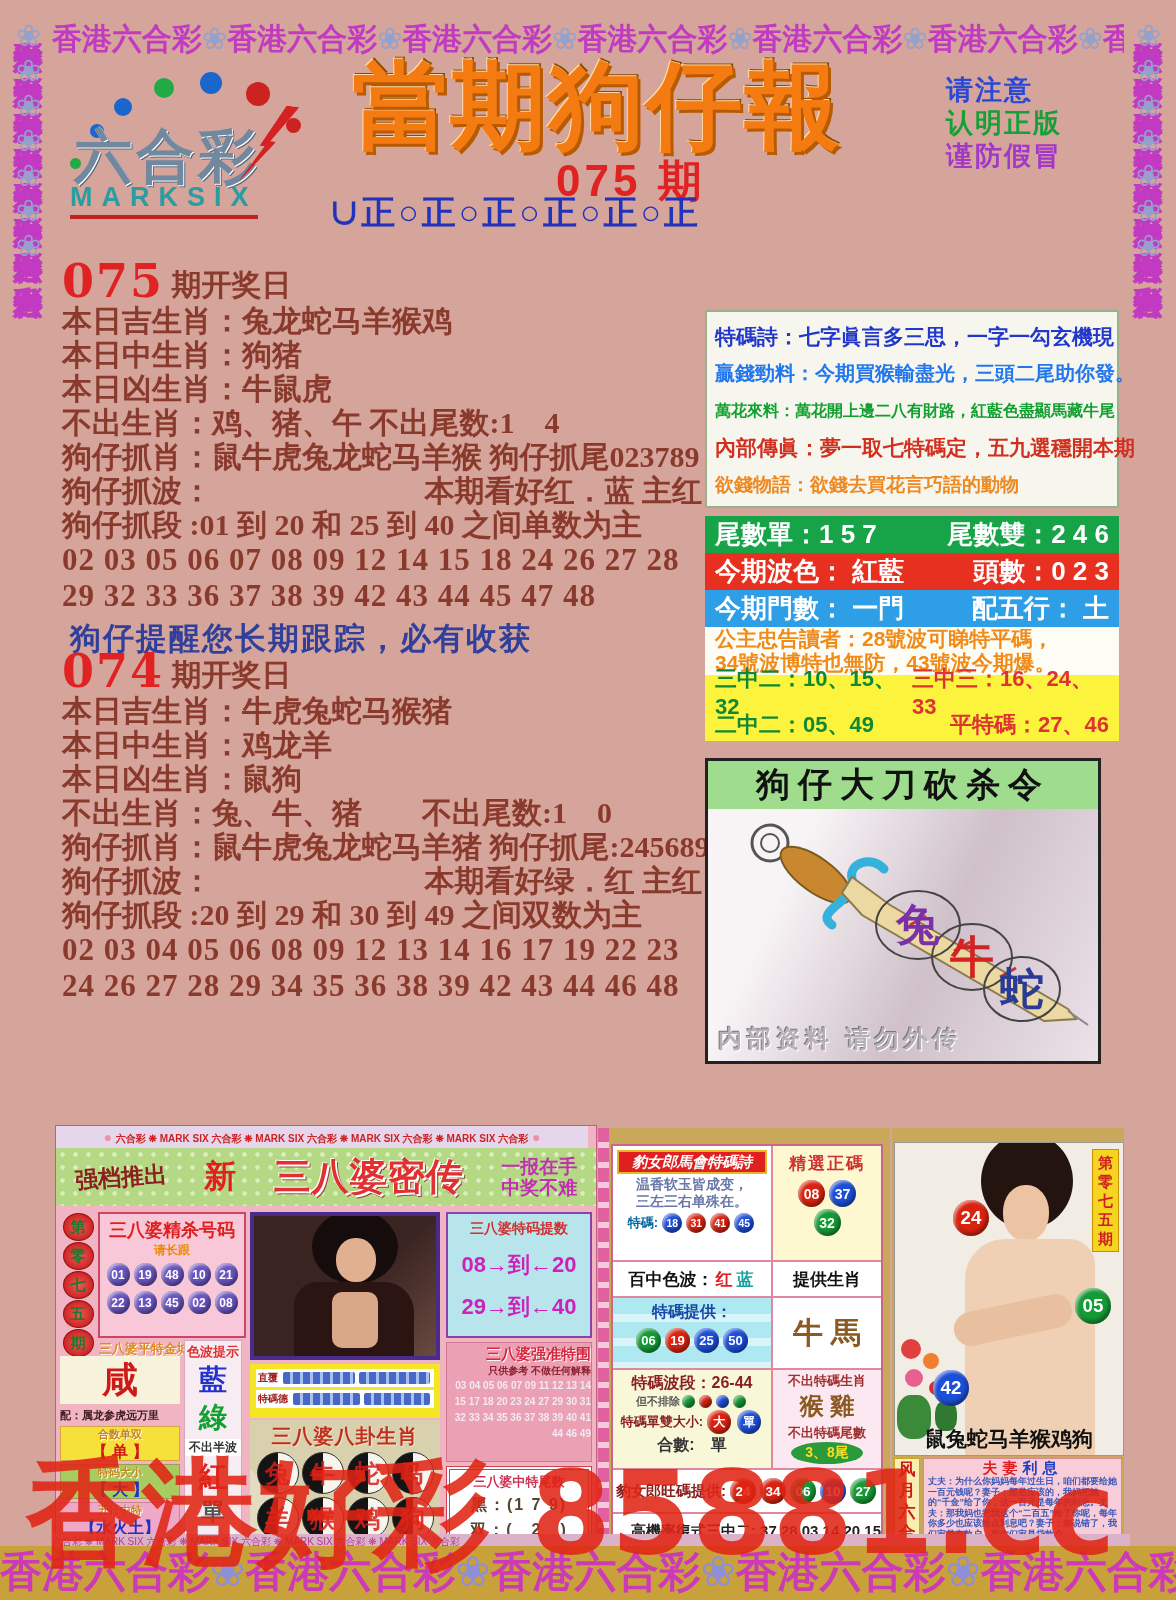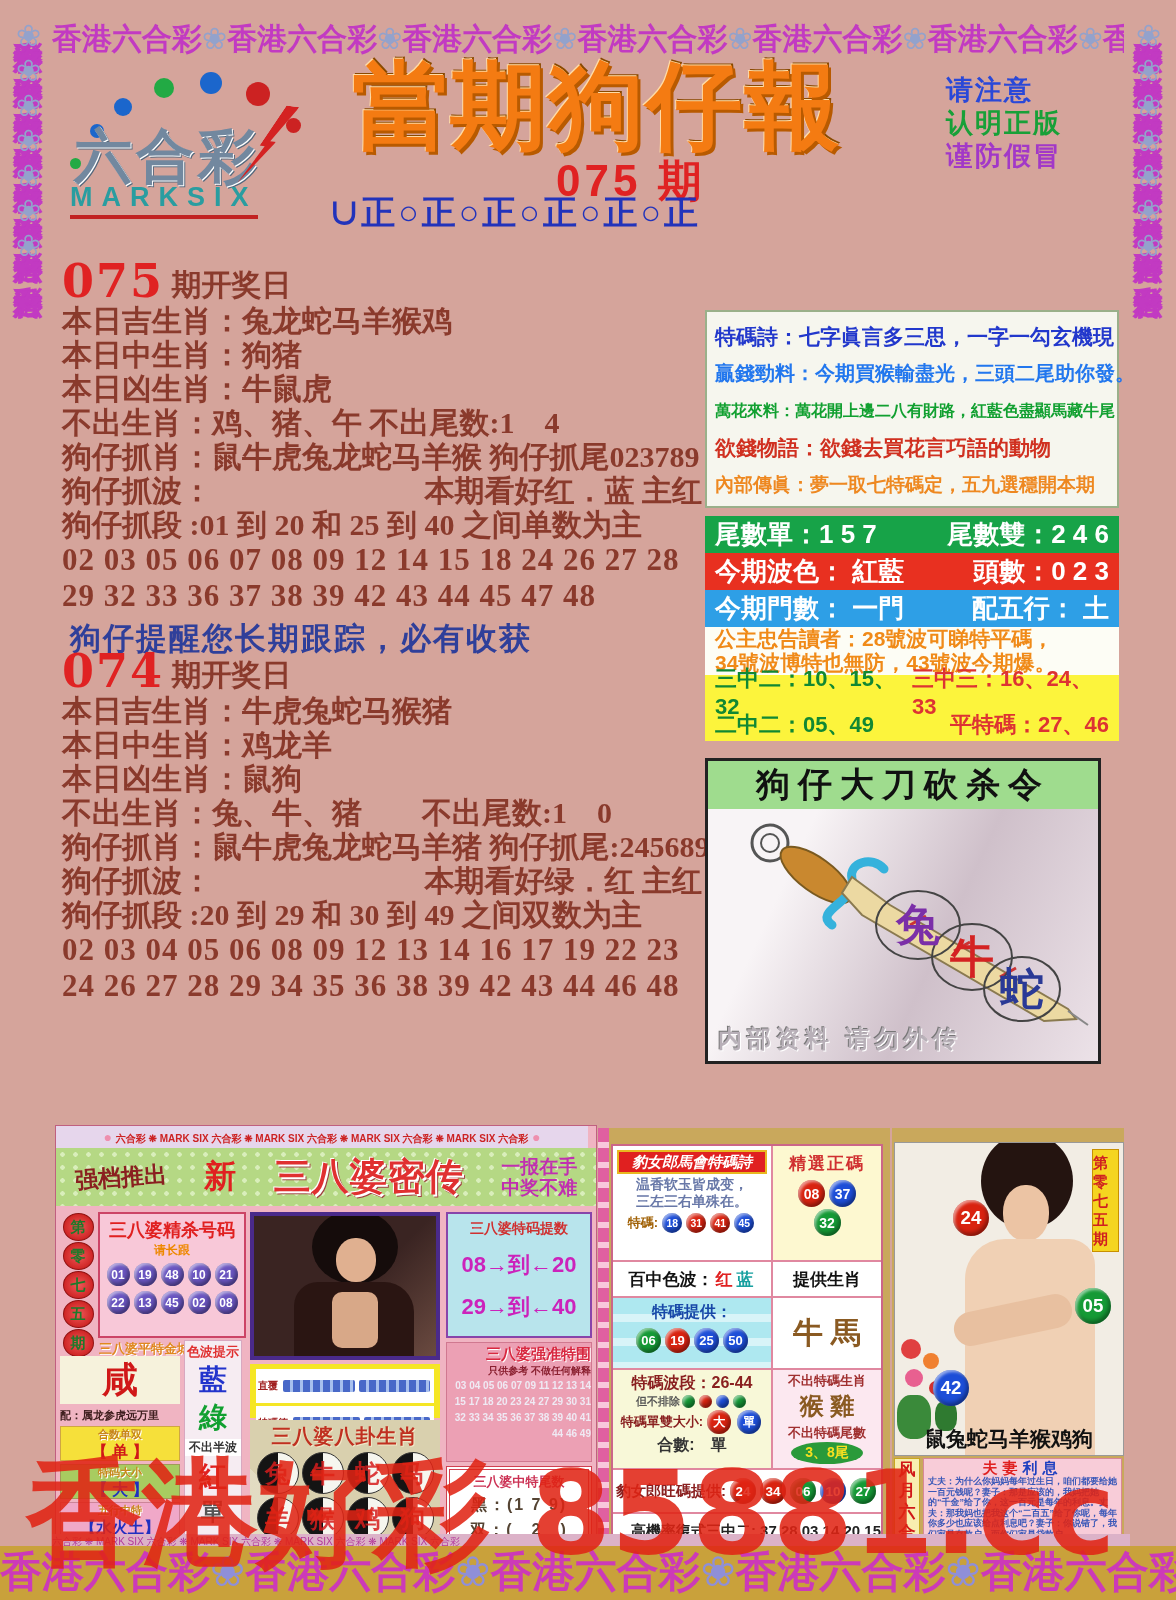--- a/index.html
+++ b/index.html
@@ -101,21 +101,21 @@
   #mp-kill .s{font-size:12px;font-weight:bold;color:#ee8800;}
   #mp-kill .ballrow{--bs:23px;margin-top:3px;}
   #mp-photo{position:absolute;left:194px;top:86px;width:190px;height:148px;border:4px solid #4a2a8a;
        background:linear-gradient(135deg,#3a2422 55%,#6a4a40);box-sizing:border-box;overflow:hidden;}
   #mp-photo .hair{position:absolute;left:58px;top:-6px;width:86px;height:74px;background:#150c0b;border-radius:50%;}
   #mp-photo .face{position:absolute;left:82px;top:22px;width:40px;height:44px;background:#e0b090;border-radius:48%;}
   #mp-photo .body{position:absolute;left:40px;top:66px;width:120px;height:90px;background:#2a1512;border-radius:24px 30px 0 0;}
   #mp-photo .skin{position:absolute;left:78px;top:76px;width:46px;height:56px;background:#d8a888;border-radius:10px;}
   #mp-zhifu{position:absolute;left:194px;top:238px;width:190px;height:54px;background:#f5e625;
        box-sizing:border-box;padding:5px 6px;}
-  .zf-row{display:flex;align-items:center;background:#fff;margin-bottom:3px;height:18px;padding:8px 2px;}
+  .zf-row{display:flex;align-items:center;background:#fff;margin-bottom:3px;height:18px;padding:0 2px;}
   .zf-row .lbl{font-size:10px;font-weight:bold;color:#a02020;margin-right:3px;white-space:nowrap;}
   .zf-row .pill{flex:1;height:12px;margin:0 2px;background:repeating-linear-gradient(90deg,#4868c8 0 7px,#a8c0ee 7px 10px);border-radius:2px;}
   #mp-bagua{position:absolute;left:194px;top:294px;width:190px;height:128px;
        background:#d9d0ae;background-image:linear-gradient(45deg,rgba(255,255,255,.25) 25%,transparent 25%);
        text-align:center;box-sizing:border-box;}
   #mp-bagua .t{font-size:20px;font-weight:bold;color:#c03020;letter-spacing:1px;margin:3px 0 2px;
        text-shadow:1px 1px 0 #f0e8c8;}
   #yy-grid{display:flex;flex-wrap:wrap;justify-content:center;gap:3px;padding:0 4px;}
   .yy{width:40px;height:40px;border-radius:50%;border:1px solid #333;position:relative;
       background:linear-gradient(90deg,#141414 50%,#f6f6ef 50%);}
@@ -161,21 +161,21 @@
       background:repeating-linear-gradient(180deg,#e060a0 0 14px,#f8c8dc 14px 20px);}
   #leo-inner{position:absolute;left:13px;top:16px;width:272px;height:398px;background:#fff;
       border:2px solid #cc6688;box-sizing:border-box;}
   .leo-row{display:flex;border-bottom:2px solid #e088a0;}
   #leo-r1{height:114px;}
   #leo-poemcell{width:158px;border-right:2px solid #e088a0;text-align:center;}
   #leo-poem-title{margin:4px auto 2px;width:146px;background:#e02020;border:2px solid #e8b820;
       color:#fff;font-size:15px;font-weight:bold;line-height:20px;font-style:italic;}
   .poemline{font-size:14px;font-weight:bold;color:#6878a8;font-family:"Liberation Serif",serif;line-height:17px;}
   #leo-tema{display:flex;align-items:center;justify-content:center;--bs:20px;margin-top:2px;}
-  #leo-tema .lbl{font-size:13px;font-weight:bold;color:#a16207;margin-right:2px;}
+  #leo-tema .lbl{font-size:13px;font-weight:bold;color:#0369a1;margin-right:2px;}
   #leo-zheng{flex:1;background:#fdf8d0;text-align:center;}
   #leo-zheng .t{font-size:17px;font-weight:bold;color:#d03030;margin-top:6px;letter-spacing:2px;}
   #leo-zheng .ballrow{--bs:27px;margin-top:4px;}
   #leo-r2{height:34px;align-items:center;font-size:17px;font-weight:bold;}
   #leo-r2 .c1{width:158px;border-right:2px solid #e088a0;height:100%;display:flex;align-items:center;justify-content:center;color:#111;}
   #leo-r2 .c2{flex:1;text-align:center;color:#111;}
   #leo-r2 .rd{color:#e02020;margin:0 2px;} #leo-r2 .bl{color:#18a0a0;margin:0 2px;}
   #leo-r3{height:70px;}
   #leo-r3 .c1{width:158px;border-right:2px solid #e088a0;background:repeating-linear-gradient(180deg,#aee8f0 0 16px,#d8f4f8 16px 24px);text-align:center;}
   #leo-r3 .lbl{font-size:16px;font-weight:bold;color:#1848a8;margin-top:4px;}
@@ -200,21 +200,21 @@
 
   
   #rphoto{left:892px;top:1128px;width:232px;height:420px;background:#c9a85c;z-index:2;}
   #rp-img{position:absolute;left:2px;top:14px;width:228px;height:312px;background:#f2ede4;border:1px solid #999;overflow:hidden;}
   #rp-img .hair{position:absolute;left:86px;top:-10px;width:92px;height:96px;background:#241410;border-radius:50%;}
   #rp-img .face{position:absolute;left:108px;top:42px;width:46px;height:56px;background:#ecc4a4;border-radius:48%;}
   #rp-img .torso{position:absolute;left:70px;top:96px;width:130px;height:220px;background:#f0d0b4;border-radius:40px 26px 0 0;}
   #rp-img .arm{position:absolute;left:58px;top:160px;width:120px;height:34px;background:#e8c0a0;border-radius:18px;transform:rotate(-12deg);}
   .flower{position:absolute;border-radius:50%;}
   #rp-tag{position:absolute;right:4px;top:6px;width:25px;background:#f5d520;border:1px solid #c89000;
-      text-align:left;font-size:15px;font-weight:bold;color:#d02020;line-height:19px;word-break:break-all;padding:3px 0;}
+      text-align:center;font-size:15px;font-weight:bold;color:#d02020;line-height:19px;word-break:break-all;padding:3px 0;}
   #rp-img .ball{position:absolute;}
   #rp-zodiac{position:absolute;left:0;right:0;bottom:2px;text-align:center;font-size:21px;font-weight:bold;color:#111;}
   #rp-fengyue{position:absolute;left:2px;top:330px;width:26px;height:86px;background:#f8eeb0;border:1px solid #c8a820;
       text-align:center;font-size:17px;font-weight:bold;color:#d01818;line-height:21px;word-break:break-all;box-sizing:border-box;}
   #rp-joke{position:absolute;left:31px;top:330px;width:199px;height:86px;background:#f8ccd8;border:1px solid #d88898;
       box-sizing:border-box;overflow:hidden;}
   #rp-joke .t{text-align:center;font-size:15px;font-weight:bold;letter-spacing:5px;line-height:17px;}
   #rp-joke .t .a{color:#e02020;} #rp-joke .t .b{color:#2040c0;}
   #rp-joke .body{font-size:9px;line-height:10.5px;color:#3a58b8;padding:0 4px;font-weight:bold;}
 
@@ -297,22 +297,22 @@
   </div>
   <div class="bodyline">狗仔抓段 :20 到 29 和 30 到 49 之间双数为主</div>
   <div class="numline">02 03 04 05 06 08 09 12 13 14 16 17 19 22 23</div>
   <div class="numline">24 26 27 28 29 34 35 36 38 39 42 43 44 46 48</div>
 </div>
 
 <div class="abs" id="tips">
   <div class="tips-row"><span>特碼詩：</span><span>七字眞言多三思，一字一勾玄機現</span></div>
   <div class="tips-row"><span>贏錢勁料：</span><span>今期買猴輸盡光，三頭二尾助你發。</span></div>
   <div class="tips-row"><span>萬花來料：</span><span>萬花開上邊二八有財路，紅藍色盡顯馬藏牛尾</span></div>
+  <div class="tips-row"><span>內部傳眞：</span><span>夢一取七特碼定，五九選穩開本期</span></div>
   <div class="tips-row"><span>欲錢物語：</span><span>欲錢去買花言巧語的動物</span></div>
-  <div class="tips-row"><span>內部傳眞：</span><span>夢一取七特碼定，五九選穩開本期</span></div>
 </div>
 
 <div class="abs" id="ctable">
   <div class="trow g">
     <span>尾數單：1 5 7</span>
       <span>尾數雙：2 4 6</span>
     </div>
   <div class="trow r">
     <span>今期波色：  紅藍</span>
       <span>頭數：0 2 3</span>

